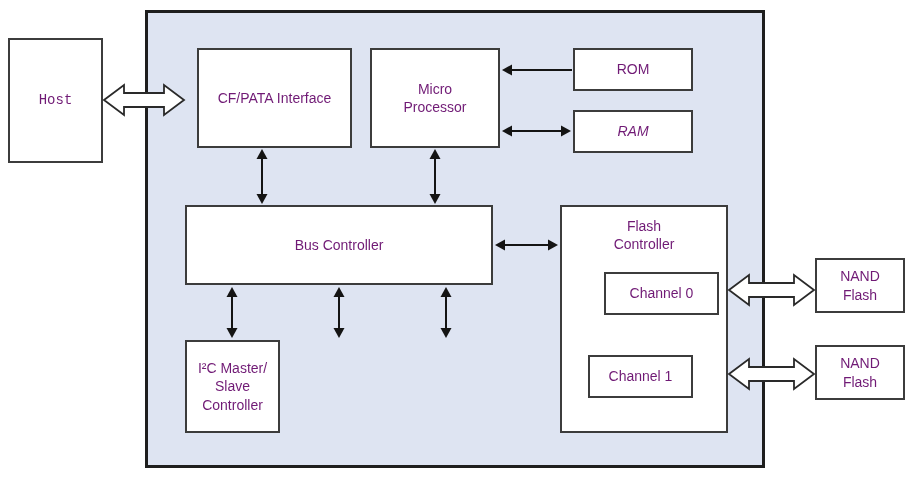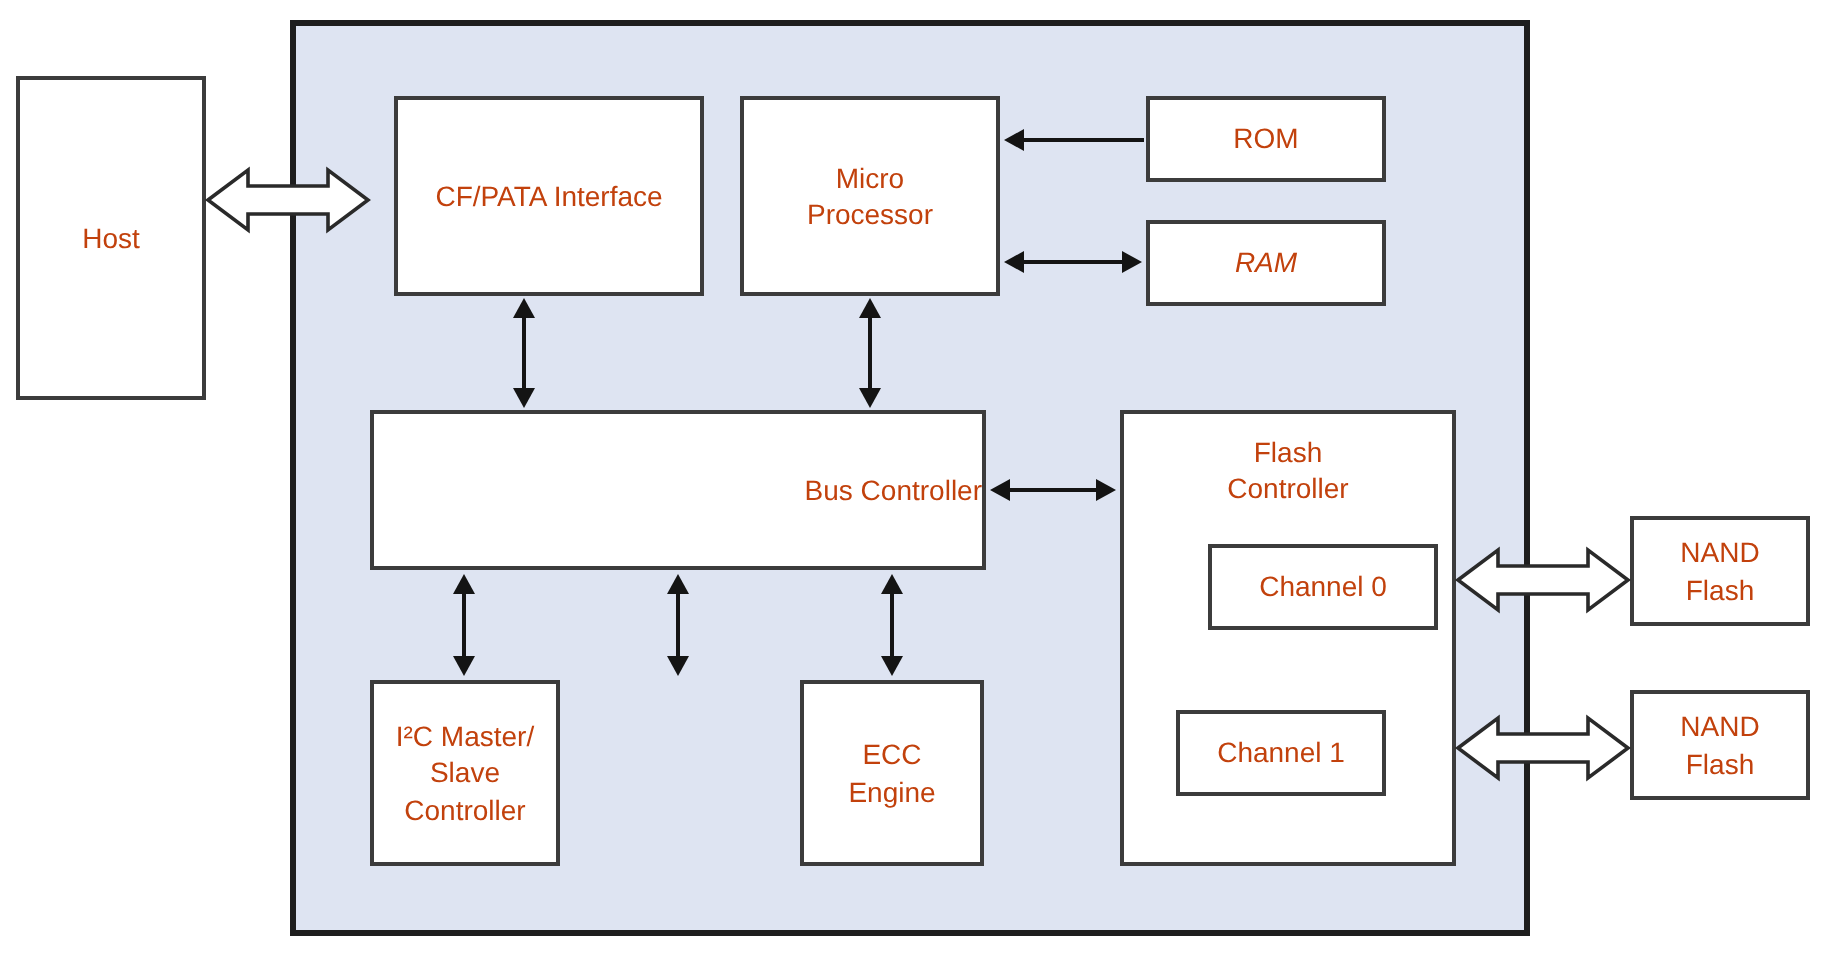--- a/index.html
+++ b/index.html
@@ -6,29 +6,29 @@
   html, body { background: #ffffff; }
   body { font-family: "Liberation Sans", sans-serif; }
   .stage { position: relative; width: 912px; height: 478px; background: #ffffff; overflow: hidden; }
   .chip {
     position: absolute; left: 145px; top: 10px; width: 620px; height: 458px;
     background: #dee4f2; border: 3px solid #1e1e1e; z-index: 1;
   }
   .box {
     position: absolute; background: #ffffff; border: 2px solid #3c3c3c;
     display: flex; align-items: center; justify-content: center;
-    text-align: center; font-size: 14px; color: #c2410c; z-index: 3;
+    text-align: center; font-size: 14px; color: #701a75; z-index: 3;
   }
   .lbl { white-space: pre-line; line-height: 1.3; }
-  .box.host        { left: 8px;   top: 38px;  width: 95px;  height: 162px; }
+  .box.host        { left: 8px;   top: 38px;  width: 95px;  height: 125px; font-family: Liberation Mono, monospace; }
   .box.cfpata      { left: 185px; top: 48px;  width: 155px; height: 100px; margin-left: 12px; }
   .box.micro       { left: 370px; top: 48px;  width: 130px; height: 100px; }
   .box.rom         { left: 573px; top: 48px;  width: 120px; height: 43px; }
   .box.ram         { left: 573px; top: 110px; width: 120px; height: 43px; font-style: italic; }
-  .box.bus         { left: 185px; top: 205px; width: 308px; height: 80px; justify-content: flex-end; }
+  .box.bus         { left: 185px; top: 205px; width: 308px; height: 80px; }
   .box.flash       { left: 560px; top: 205px; width: 168px; height: 228px;
                      align-items: flex-start; padding-top: 10px; }
   .box.ch0         { left: 588px; top: 272px; width: 115px; height: 43px; margin-left: 16px; }
   .box.ch1         { left: 588px; top: 355px; width: 105px; height: 43px; }
   .box.i2c         { left: 185px; top: 340px; width: 95px;  height: 93px; }
   .box.dbuf        { left: 293px; top: 340px; width: 92px;  height: 93px; }
   .box.ecc         { left: 400px; top: 340px; width: 92px;  height: 93px; }
   .box.nand0       { left: 815px; top: 258px; width: 90px;  height: 55px; }
   .box.nand1       { left: 815px; top: 345px; width: 90px;  height: 55px; }
   svg.arrows { position: absolute; left: 0; top: 0; z-index: 6; pointer-events: none; }
@@ -81,24 +81,20 @@
     <span class="lbl">Channel 1</span>
   </div>
 
   <div class="box i2c">
     <span class="lbl">I²C Master/
 Slave
 Controller</span>
   </div>
 
 
-  <div class="box ecc">
-    <span class="lbl">ECC
-Engine</span>
-  </div>
 
   <div class="box nand0">
     <span class="lbl">NAND
 Flash</span>
   </div>
 
   <div class="box nand1">
     <span class="lbl">NAND
 Flash</span>
   </div>

